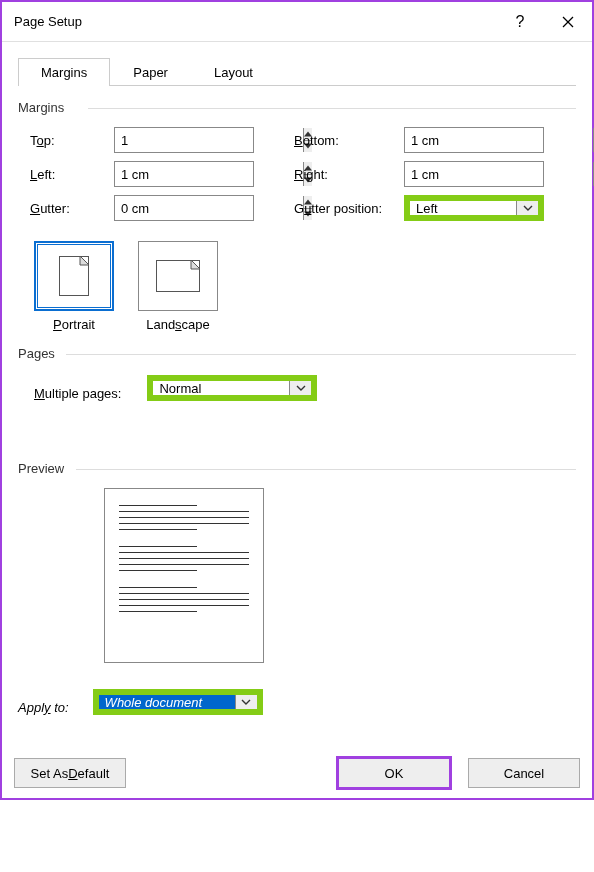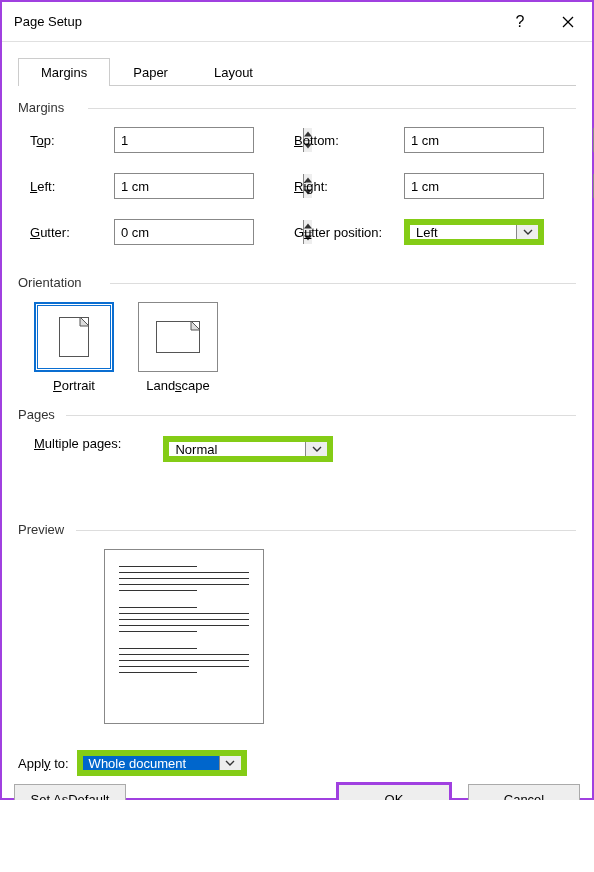--- a/index.html
+++ b/index.html
@@ -28,21 +28,21 @@
   .tab.active { border-color: #ccc; background: #fff; }
 
   .section-label { margin: 14px 4px 0 4px; color: #333; position: relative; }
   .section-line { position: absolute; left: 70px; right: 0; top: 8px; height: 1px; background: #ddd; }
   .section-line.short { left: 92px; }
   .section-line.pages { left: 48px; }
   .section-line.preview { left: 58px; }
 
   .margins-grid {
     display: grid; grid-template-columns: 84px 140px 40px 110px 140px;
-    row-gap: 20px; align-items: center; margin: 12px 4px 16px 16px;
+    row-gap: 8px; align-items: center; margin: 12px 4px 8px 16px;
   }
   .lbl { }
   .u { text-decoration: underline; }
 
   .spin {
     display: flex; width: 140px; height: 26px; border: 1px solid #888; background: #fff;
   }
   .spin input {
     flex: 1; border: none; padding: 0 6px; outline: none; background: transparent;
   }
@@ -65,31 +65,31 @@
   .combo.sel span { background: #0066cc; color: #ffffff; height: 100%; display: flex; align-items: center; }
 
   .orient-row { display: flex; gap: 24px; margin: 12px 0 0 20px; }
   .orient-item { display: flex; flex-direction: column; align-items: center; width: 80px; }
   .orient-box {
     width: 80px; height: 70px; border: 1px solid #888; display: flex; align-items: center; justify-content: center;
   }
   .orient-box.selected { border: 2px solid #0a6ed1; outline: 1px solid #0a6ed1; outline-offset: -4px; }
   .orient-label { margin-top: 6px; }
 
-  .pages-row { display: flex; align-items: flex-start; gap: 42px; margin: 14px 0 0 20px; }
+  .pages-row { display: flex; align-items: flex-end; gap: 26px; margin: 14px 0 0 20px; }
 
   .preview-box {
     margin: 12px 0 0 90px; width: 160px; height: 175px; border: 1px solid #888; background: #fff;
     padding: 16px 14px; display: flex; flex-direction: column; gap: 5px;
   }
   .pline { height: 1px; background: #333; }
   .pline.short { width: 60%; }
   .pgap { height: 6px; }
 
-  .apply-row { display: flex; align-items: center; gap: 8px; margin: 26px 0 0 4px; }
+  .apply-row { display: flex; align-items: flex-end; gap: 24px; margin: 26px 0 0 4px; font-style: italic; }
 
   .btn-row { display: flex; margin-top: auto; padding: 8px 0 0 0; gap: 18px; }
   .btn-row .spacer { flex: 1; }
   .btn {
     min-width: 112px; height: 30px; border: 1px solid #aaa; background: #eeeeee;
     display: flex; align-items: center; justify-content: center;
   }
   .btn.ring { outline: 3px solid #a040e0; outline-offset: -1px; }
 </style>
 </head>
@@ -188,24 +188,20 @@
       <div class="combo" style="width:140px">
         <span>Left</span>
         <div class="drop">
             <svg viewBox="0 0 10 6">
               <polyline points="1,1 5,5 9,1" fill="none" stroke="#333" stroke-width="1.4"></polyline>
             </svg>
           </div>
       </div>
     </div>
 
-    <div class="section-label">
-      <span>Orientation</span>
-      <div class="section-line short"></div>
-    </div>
 
     <div class="orient-row">
       <div class="orient-item">
         <div class="orient-box selected">
           <svg width="30" height="40">
               <rect x="0.5" y="0.5" width="29" height="39" fill="#fff" stroke="#555"></rect>
               <polygon points="21,0 30,9 21,9" fill="#ddd" stroke="#555" stroke-width="1"></polygon>
             </svg>
         </div>
         <div class="orient-label"><span class="u">P</span><span>ortrait</span></div>

